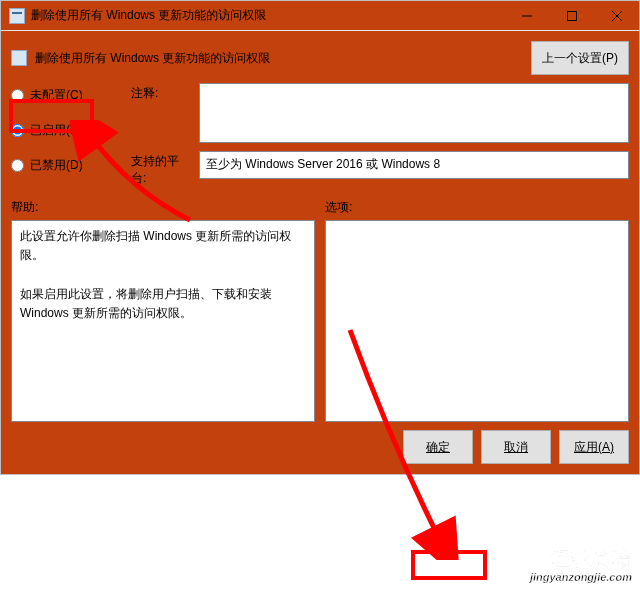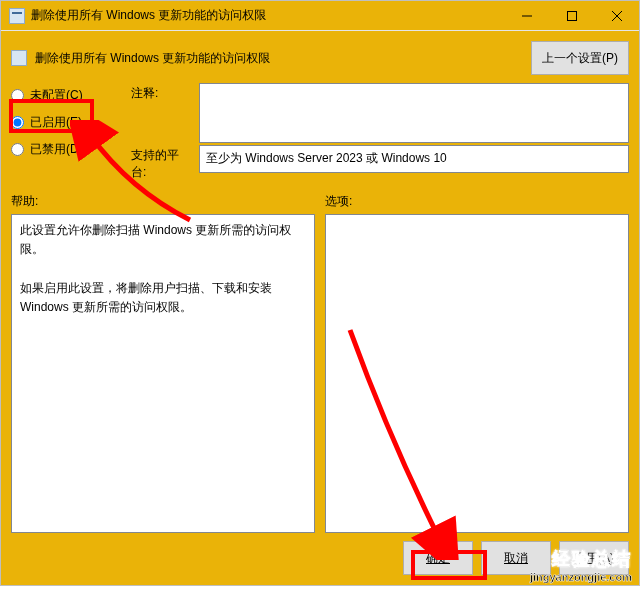--- a/index.html
+++ b/index.html
@@ -5,56 +5,56 @@
   * { box-sizing: border-box; margin: 0; padding: 0; }
   body {
     font-family: "Microsoft YaHei", "Segoe UI", Tahoma, sans-serif;
     font-size: 12px;
     background: #fff;
     width: 640px;
     height: 589px;
     overflow: hidden;
     position: relative;
   }
-  .window { border: 1px solid #bfbfbf; width: 640px; height: 586px; background:#eab308; display:flex; flex-direction:column; }
+  .window { border: 1px solid #bfbfbf; width: 640px; height: 475px; background:#c2410c; display:flex; flex-direction:column; }
   .titlebar { height: 30px; display:flex; align-items:center; padding-left:8px; border-bottom:1px solid #e5e5e5; }
   .title-icon { width:16px; height:16px; background:#d7e6f3; border:1px solid #8faac6; margin-right:6px; position:relative; }
   .title-icon::after{content:""; position:absolute; left:2px; right:2px; top:3px; height:2px; background:#3f6b9a;}
   .title-text { flex:1; font-size:12px; color:#000; }
   .winbtns { display:flex; height:100%; }
   .winbtn { width:45px; display:flex; align-items:center; justify-content:center; color:#333; }
   .content { flex:1; padding: 6px 10px 10px 10px; display:flex; flex-direction:column; }
   .header-row { display:flex; align-items:center; padding:4px 0 8px 0; }
   .header-icon { width:16px; height:16px; background:#d7e6f3; border:1px solid #8faac6; margin-right:8px; }
   .header-title { flex:1; font-size:12px; }
   .nav-btns { display:flex; gap:8px; }
   .btn { height:22px; padding:16px 10px; border:1px solid #adadad; background:#e1e1e1; display:inline-flex; align-items:center; justify-content:center; font-size:12px; cursor:default; }
   .radio-area { display:flex; gap:10px; }
-  .radios { width:110px; display:flex; flex-direction:column; gap:10px; padding-top:4px; }
+  .radios { width:110px; display:flex; flex-direction:column; gap:18px; padding-top:4px; }
   .radio { display:flex; align-items:center; gap:6px; font-size:12px; }
   .radio input { width:13px; height:13px; }
-  .fields { flex:1; display:flex; flex-direction:column; gap:2px; }
+  .fields { flex:1; display:flex; flex-direction:column; gap:8px; }
   .field-row { display:flex; gap:6px; }
   .field-label { width:62px; padding-top:2px; }
   .field-box { flex:1; border:1px solid #828790; background:#fff; }
   .comments-box { height:60px; }
   .platform-box { height:28px; padding:4px 6px; color:#000; }
   .two-col { flex:1; display:flex; gap:10px; margin-top:4px; }
   .col { flex:1; display:flex; flex-direction:column; }
   .col-label { margin-bottom:4px; }
   .big-box { flex:1; border:1px solid #828790; background:#fff; padding:6px 8px; font-size:12px; line-height:1.6; color:#000; overflow:auto; }
   .footer { display:flex; justify-content:flex-end; gap:8px; padding:8px 0 0 0; }
   .btn.primary { min-width:70px;text-decoration:underline; }
 
   
   .anno-box { position:absolute; border:4px solid #ff0000; pointer-events:none; }
   .arrow { position:absolute; pointer-events:none; }
   .watermark { position:absolute; right:8px; bottom:6px; text-align:right; pointer-events:none; }
   .watermark .big { font-size:18px; font-weight:700; color:#000; letter-spacing:2px; -webkit-text-stroke:1px #fff; text-shadow:0 0 3px #fff,0 0 3px #fff; }
-  .watermark .small { font-size:11px; font-weight:600; color:#000; -webkit-text-stroke:0.5px #fff; }
+  .watermark .small { font-size:11px; font-style:italic; font-weight:600; color:#000; -webkit-text-stroke:0.5px #fff; }
 </style>
 </head>
 <body>
 
 <div class="window">
   <div class="titlebar">
     <div class="title-icon"></div>
     <div class="title-text">删除使用所有 Windows 更新功能的访问权限</div>
     <div class="winbtns">
       <div class="winbtn">
@@ -101,21 +101,21 @@
           <span>已禁用(D)</span>
         </label>
       </div>
       <div class="fields">
         <div class="field-row">
           <div class="field-label">注释:</div>
           <div class="field-box comments-box"></div>
         </div>
         <div class="field-row">
           <div class="field-label">支持的平台:</div>
-          <div class="field-box platform-box">至少为 Windows Server 2023 或 Windows 10</div>
+          <div class="field-box platform-box">至少为 Windows Server 2016 或 Windows 8</div>
         </div>
       </div>
     </div>
 
     <div class="two-col" style="margin-top:12px;">
       <div class="col">
         <div class="col-label">帮助:</div>
         <div class="big-box">
           <p>此设置允许你删除扫描 Windows 更新所需的访问权限。</p>
           <br>

